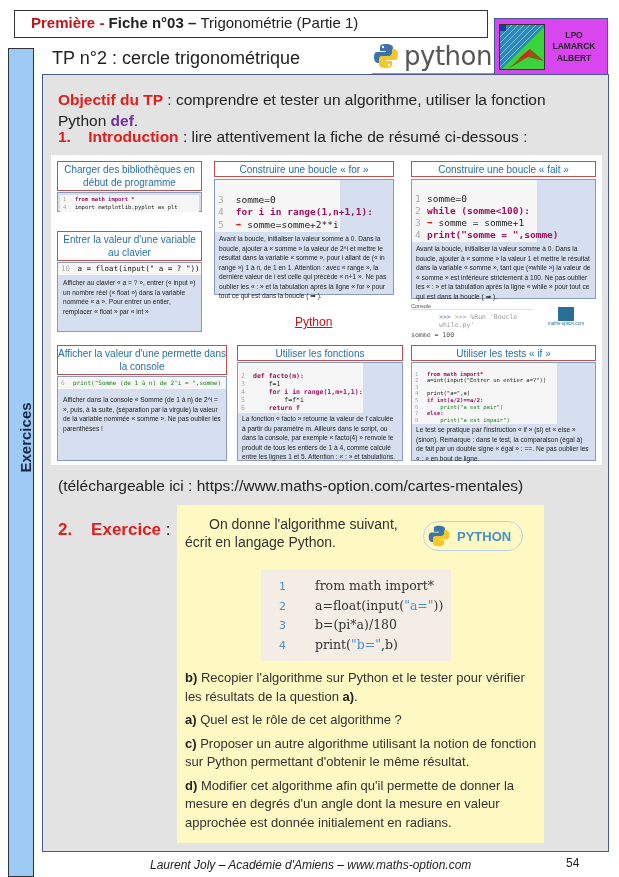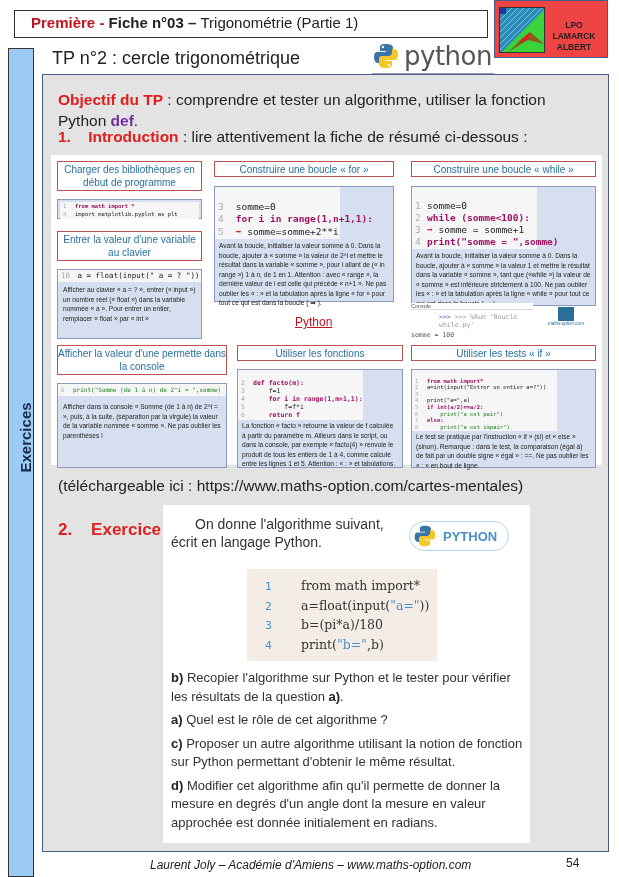--- a/index.html
+++ b/index.html
@@ -1,46 +1,46 @@
 <!DOCTYPE html>
 <html><head>
 <meta charset="utf-8">
 <style>
   * { box-sizing: border-box; margin: 0; padding: 0; }
   body { width: 619px; height: 877px; background: #fff; font-family: "Liberation Sans", sans-serif; position: relative; overflow: hidden; color: #222; }
   .header-box { position: absolute; left: 14px; top: 10px; width: 474px; height: 28px; border: 1px solid #333; background: #fff; padding: 3px 16px; font-size: 15px; }
   .header-box .red { color: #c0141c; font-weight: bold; }
   .header-box .bold { font-weight: bold; }
-  .logo-box { position: absolute; left: 494px; top: 0; width: 114px; height: 58px; border: 1px solid #4a5a8c; background: #ef4444; display: flex; align-items: flex-end; padding: 4px; }
+  .logo-box { position: absolute; left: 494px; top: 18px; width: 114px; height: 58px; border: 1px solid #4a5a8c; background: #d946ef; display: flex; align-items: center; padding: 4px; }
   .logo-graphic { width: 46px; height: 46px; border: 1px solid #333; position: relative; overflow: hidden; }
   .logo-text { font-size: 8.5px; font-weight: bold; text-align: center; flex: 1; line-height: 1.3; }
   .sidebar { position: absolute; left: 8px; top: 48px; width: 26px; height: 829px; background: #9dcbf5; border: 1px solid #333; }
   .sidebar-label { position: absolute; left: -14px; top: 385px; transform: rotate(-90deg); font-weight: bold; font-size: 15px; color: #1a2a4a; width: 60px; text-align: center; }
   .tp-title { position: absolute; left: 52px; top: 48px; font-size: 18px; color: #222; }
   .python-logo { position: absolute; left: 372px; top: 38px; width: 122px; height: 36px; display: flex; align-items: center; gap: 4px; background: #fff; border-bottom: 1px solid #99a; }
   .python-logo .word { font-size: 26px; color: #555; font-family: "DejaVu Sans", sans-serif; letter-spacing: -0.5px; }
   .main-panel { position: absolute; left: 42px; top: 74px; width: 567px; height: 778px; background: #e3e3e3; border: 1px solid #4a5a8c; }
   .objectif { position: absolute; left: 15px; top: 14px; width: 540px; font-size: 15.5px; line-height: 21px; color: #222; }
   .red-b { color: #e01e1e; font-weight: bold; }
   .purple-b { color: #7030a0; font-weight: bold; }
   .intro-line { position: absolute; left: 15px; top: 53px; font-size: 15.5px; }
   .summary { position: absolute; left: 8px; top: 80px; width: 551px; height: 310px; background: #fff; }
   .card-title { position: absolute; border: 1.5px solid #c05050; background: #fff; color: #2a6fa0; font-size: 10px; text-align: center; line-height: 13px; display: flex; align-items: center; justify-content: center; }
-  .card-body { position: absolute; background: #d6dfef; border: 1px solid #8a9abc; font-size: 6.6px; line-height: 9.5px; padding: 2px 4px; color: #222; margin-top: 7px; }
+  .card-body { position: absolute; background: #d6dfef; border: 1px solid #8a9abc; font-size: 6.6px; line-height: 9.5px; padding: 2px 4px; color: #222; }
   .code { background: #f6f6f6; font-family: "DejaVu Sans Mono", monospace; font-size: 7px; line-height: 10px; padding: 1px 3px; white-space: pre; color: #222; }
   .code .ln { color: #aaa; display: inline-block; width: 12px; }
   .kw { color: #a01060; font-weight: bold; }
   .str { color: #208020; }
   .arrow { color: #e01e1e; font-weight: bold; }
   .big-code { font-size: 9.5px; line-height: 12.5px; }
   .python-link { position: absolute; left: 244px; top: 160px; font-size: 12px; color: #c0141c; text-decoration: underline; }
   .console { position: absolute; left: 356px; top: 150px; width: 122px; height: 48px; background: #fff; font-size: 6px; }
   .download { position: absolute; left: 15px; top: 402px; font-size: 15.5px; color: #222; }
   .exercice-label { position: absolute; left: 15px; top: 445px; font-size: 17px; }
-  .ex-panel { position: absolute; left: 120px; top: 430px; width: 367px; height: 338px; background: #ffffff; }
+  .ex-panel { position: absolute; left: 134px; top: 430px; width: 367px; height: 338px; background: #fef9c3; }
   .ex-intro { position: absolute; left: 8px; top: 10px; font-size: 14px; line-height: 18px; color: #333; }
   .py-badge { position: absolute; left: 246px; top: 16px; width: 100px; height: 30px; border: 1.5px solid #b8d4ec; border-radius: 15px; display: flex; align-items: center; padding-left: 3px; gap: 6px; }
   .py-badge span { color: #4a90c8; font-weight: bold; font-size: 13px; }
   .ex-code { position: absolute; left: 84px; top: 64px; width: 190px; height: 92px; background: #f3ede6; padding: 8px 0 0 18px; font-family: "DejaVu Serif", serif; font-size: 12.5px; line-height: 18.5px; color: #333; }
   .ex-code .ln2 { color: #4a90c8; display: inline-block; width: 36px; font-family: "DejaVu Sans", sans-serif; font-size: 11px; }
   .ex-code .s { color: #4a90c8; }
   .questions { position: absolute; left: 8px; top: 164px; width: 355px; font-size: 13px; line-height: 18.5px; color: #333; }
   .questions p { margin-bottom: 5px; }
   .questions b { color: #222; }
   .footer { position: absolute; left: 150px; top: 858px; font-size: 12px; font-style: italic; color: #222; }
@@ -119,21 +119,21 @@
     <div class="card-title" style="left:163px;top:6px;width:180px;height:16px;">Construire une boucle « for »</div>
     <div class="card-body" style="left:163px;top:24px;width:180px;height:116px;padding:0;">
       <div class="code big-code" style="width:125px;">
 <span class="ln">3</span> <span>somme=0</span>
 <span class="ln">4</span> <span class="kw">for i in range(1,n+1,1):</span>
 <span class="ln">5</span> <span class="arrow">➡</span> <span>somme=somme+2**i</span></div>
       <div style="padding:2px 4px;">Avant la boucle, initialiser la valeur somme à 0. Dans la boucle, ajouter à « somme » la valeur de 2^i et mettre le résultat dans la variable « somme », pour i allant de (« in range ») 1 à n, de 1 en 1. Attention : avec « range », la dernière valeur de i est celle qui précède « n+1 ». Ne pas oublier les « : » et la tabulation après la ligne « for » pour tout ce qui est dans la boucle ( ➡ ).</div>
     </div>
     <div class="python-link">Python</div>
 
-    <div class="card-title" style="left:360px;top:6px;width:185px;height:16px;">Construire une boucle « while »</div>
+    <div class="card-title" style="left:360px;top:6px;width:185px;height:16px;">Construire une boucle « fait »</div>
     <div class="card-body" style="left:360px;top:24px;width:185px;height:120px;padding:0;">
       <div class="code" style="font-size:9.5px;line-height:12px;width:125px;">
 <span class="ln">1</span><span>somme=0</span>
 <span class="ln">2</span><span class="kw">while (somme&lt;100):</span>
 <span class="ln">3</span><span class="arrow">➡</span> <span>somme = somme+1</span>
 <span class="ln">4</span><span class="kw">print("somme = ",somme)</span></div>
       <div style="padding:2px 4px;">Avant la boucle, initialiser la valeur somme à 0. Dans la boucle, ajouter à « somme » la valeur 1 et mettre le résultat dans la variable « somme », tant que («while ») la valeur de « somme » est inférieure strictement à 100. Ne pas oublier les « : » et la tabulation après la ligne « while » pour tout ce qui est dans la boucle ( ➡ ).</div>
     </div>
     <div class="console" style="left:360px;top:148px;">
       <div style="font-size:5.5px;color:#555;border-bottom:1px solid #ddd;">Console</div>

